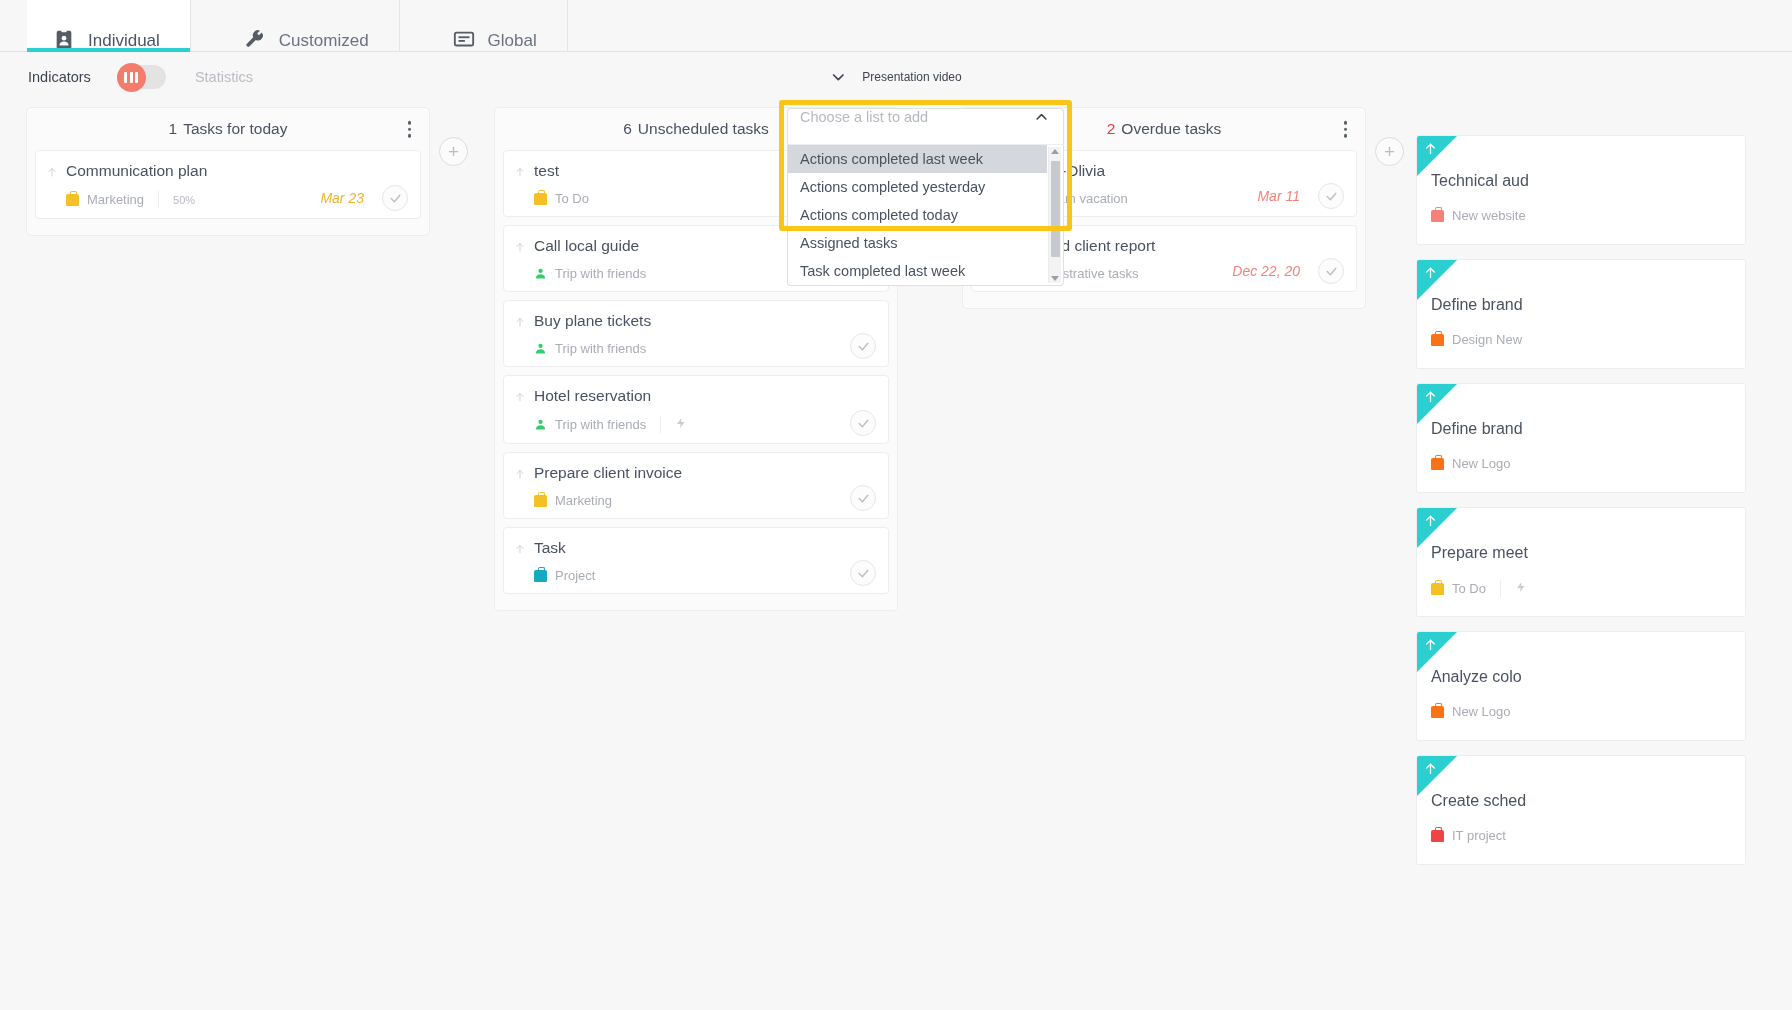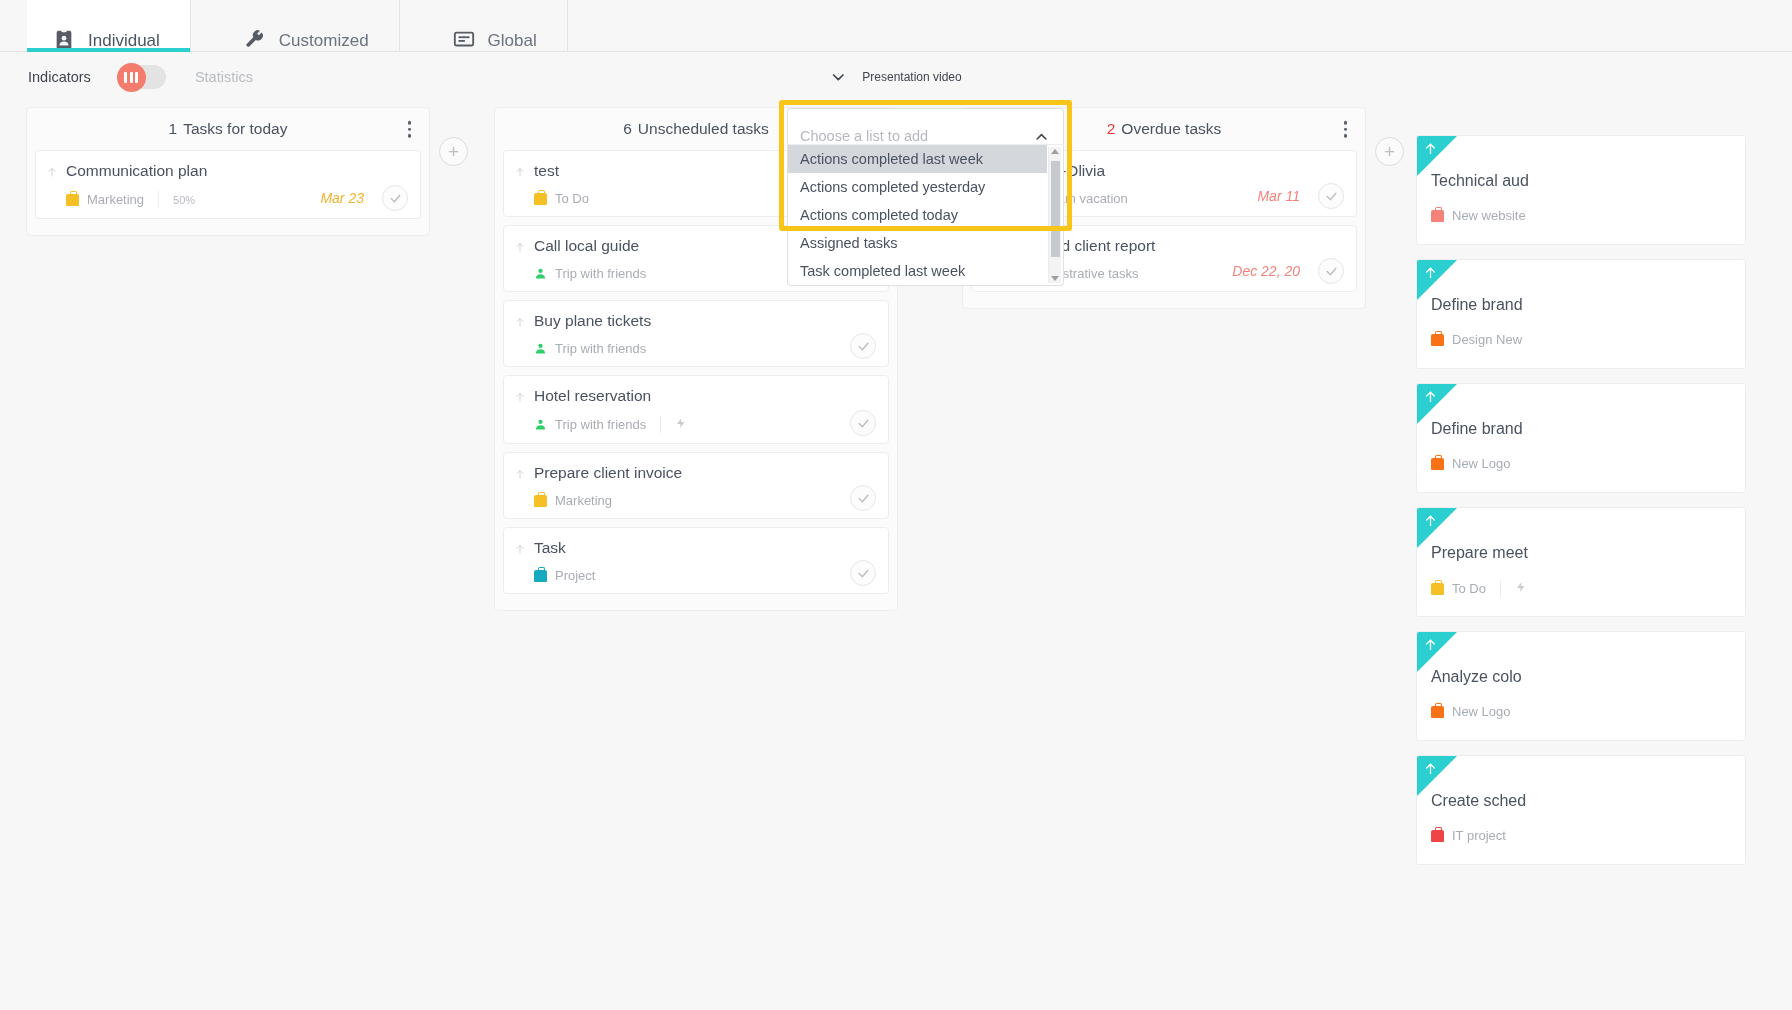--- a/index.html
+++ b/index.html
@@ -149,21 +149,21 @@
   }
   .rcard-title { font-size: 16px; color: #4a5260; margin-bottom: 18px; }
   .rcard-meta { display: flex; align-items: center; gap: 8px; font-size: 13px; color: #a9adb4; }
 
   
   .dropdown-wrap { position: absolute; left: 787px; top: 108px; width: 277px; z-index: 40; }
   .dd-field {
     height: 36px; background: #fff;
     border: 1px solid #e0e0e0; border-bottom: none;
     border-radius: 4px 4px 0 0;
-    display: flex; align-items: flex-end; justify-content: space-between;
+    display: flex; align-items: flex-start; justify-content: space-between;
     padding: 0 14px 0 12px; cursor: text;
   }
   .dd-placeholder { font-size: 14.5px; color: #b6b9bf; }
   .chev-up { width: 15px; height: 15px; color: #3f4550; display: block; }
   .dd-list {
     background: #fff; border: 1px solid #e0e0e0; border-top: 1px solid #ededed;
     border-radius: 0 0 4px 4px;
     max-height: 176px; overflow: hidden; position: relative;
     padding-right: 16px;
   }

